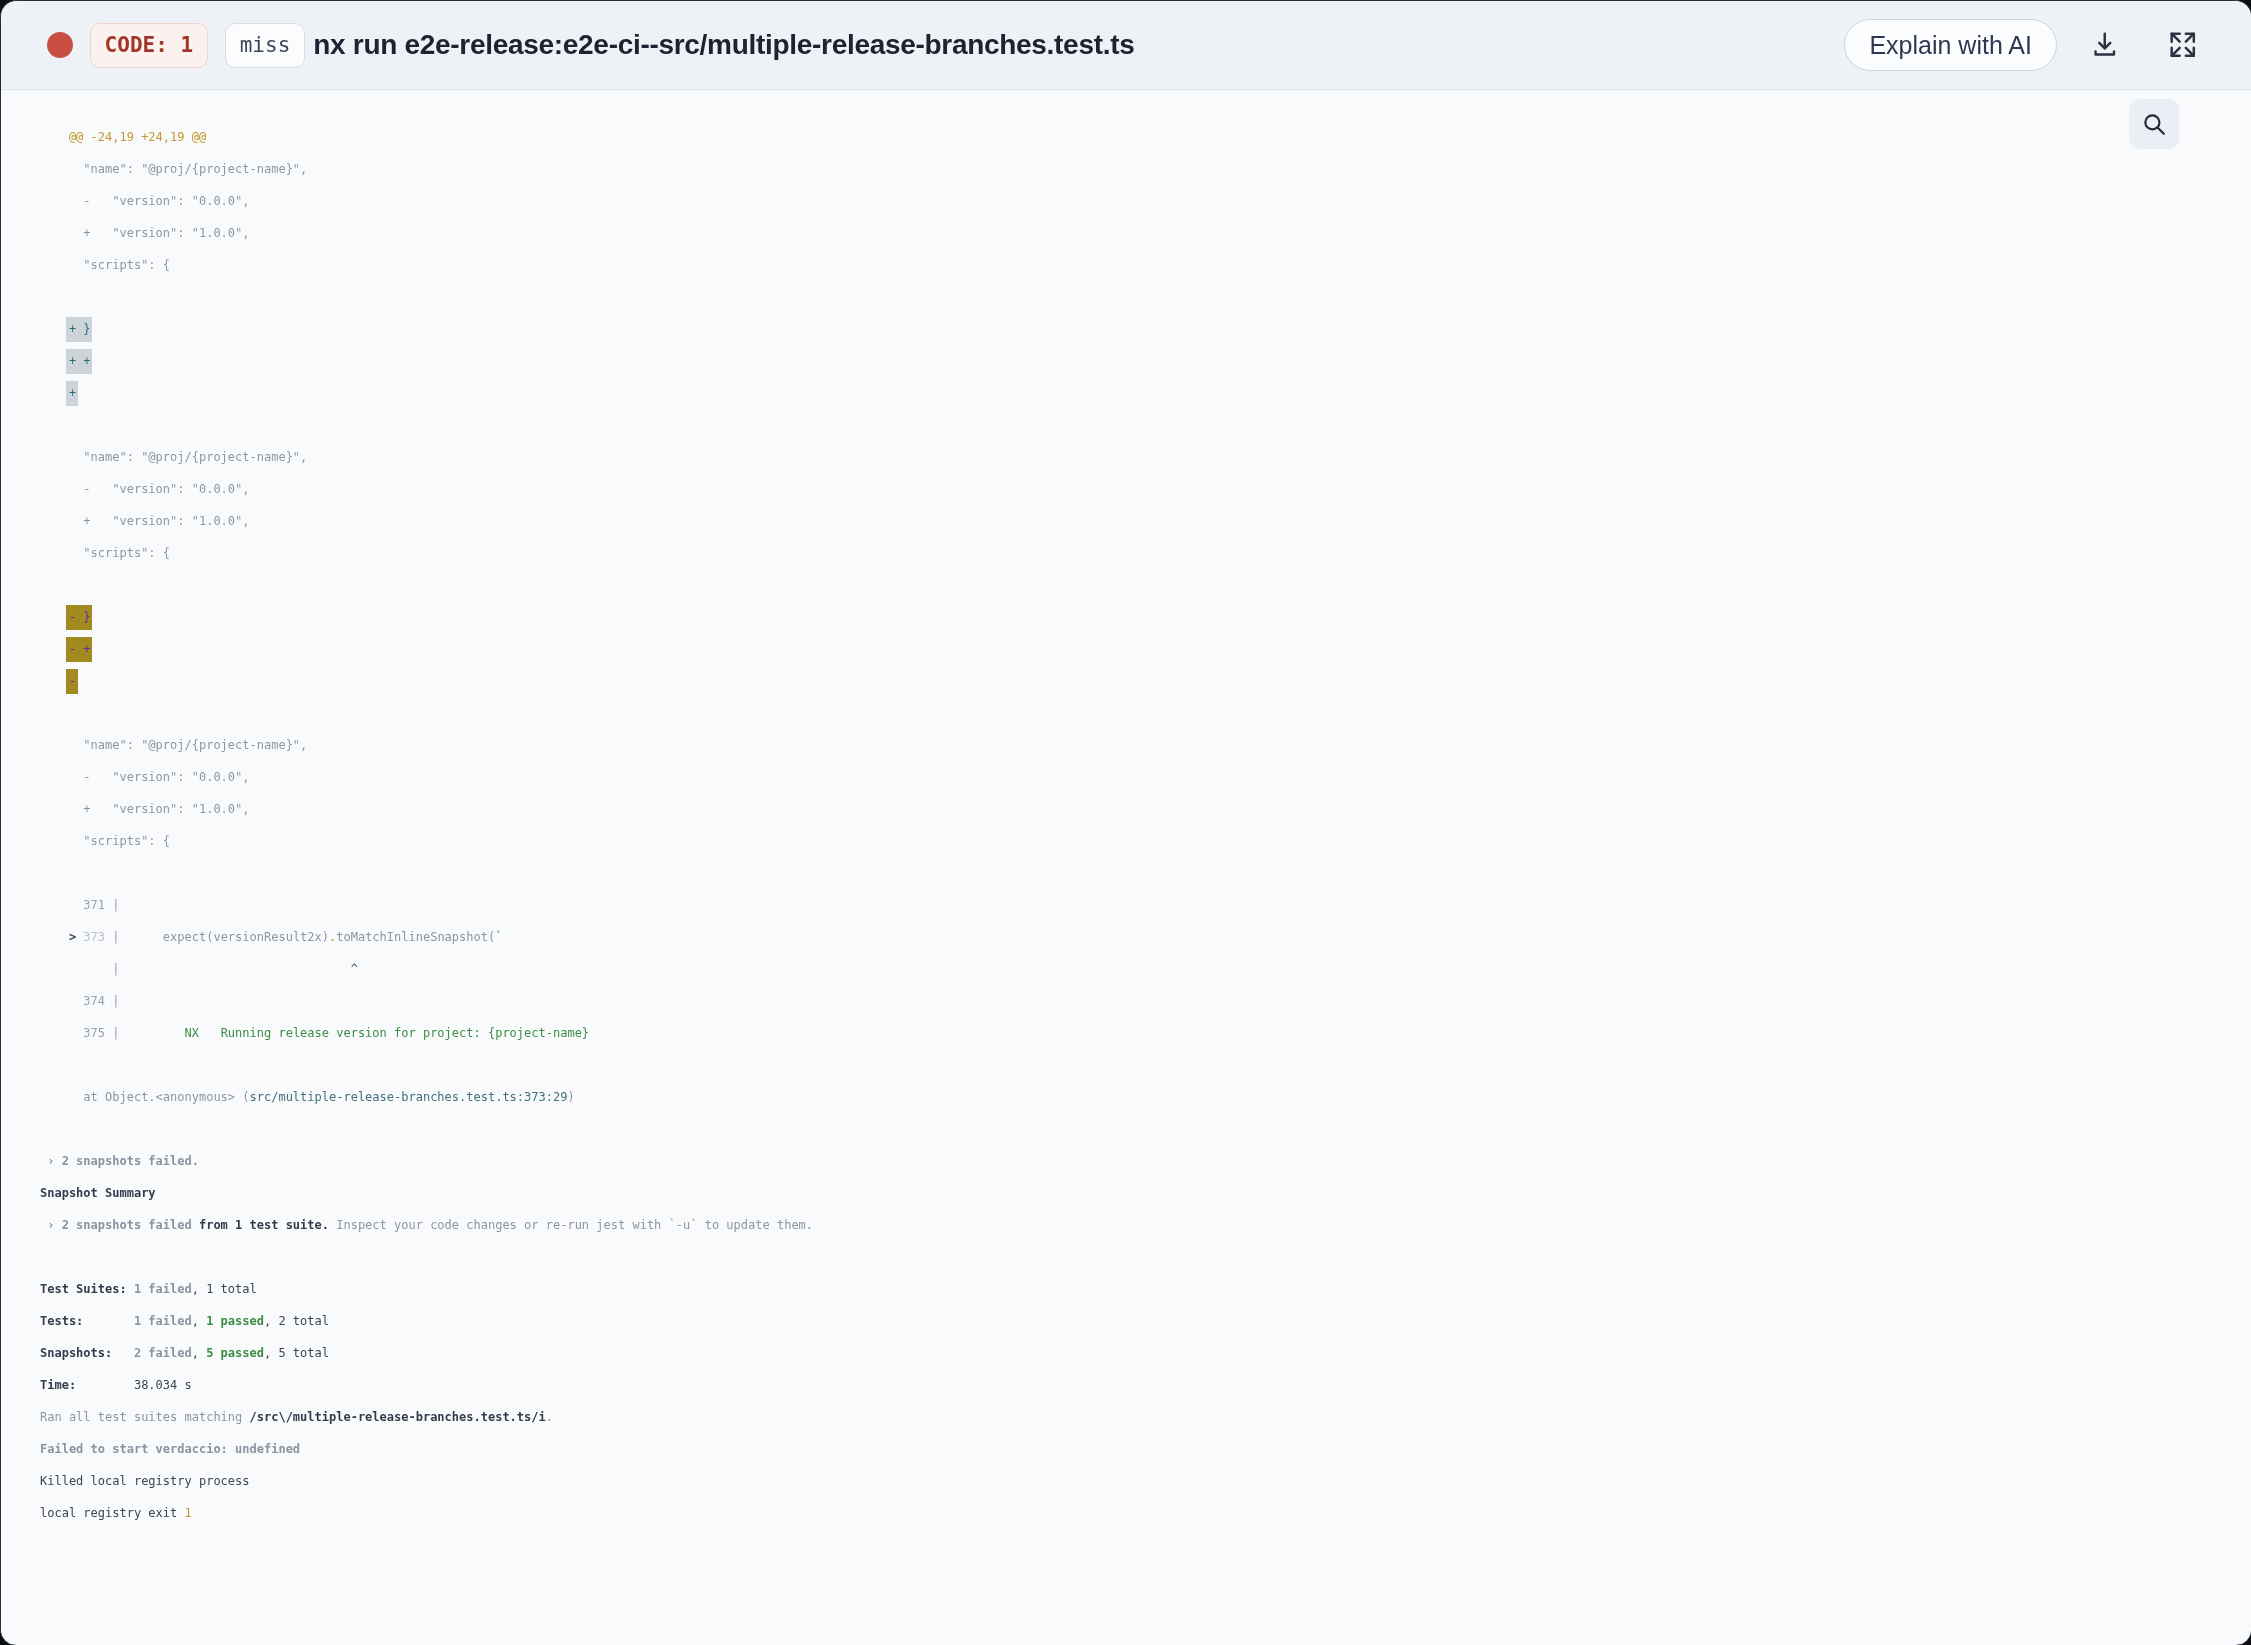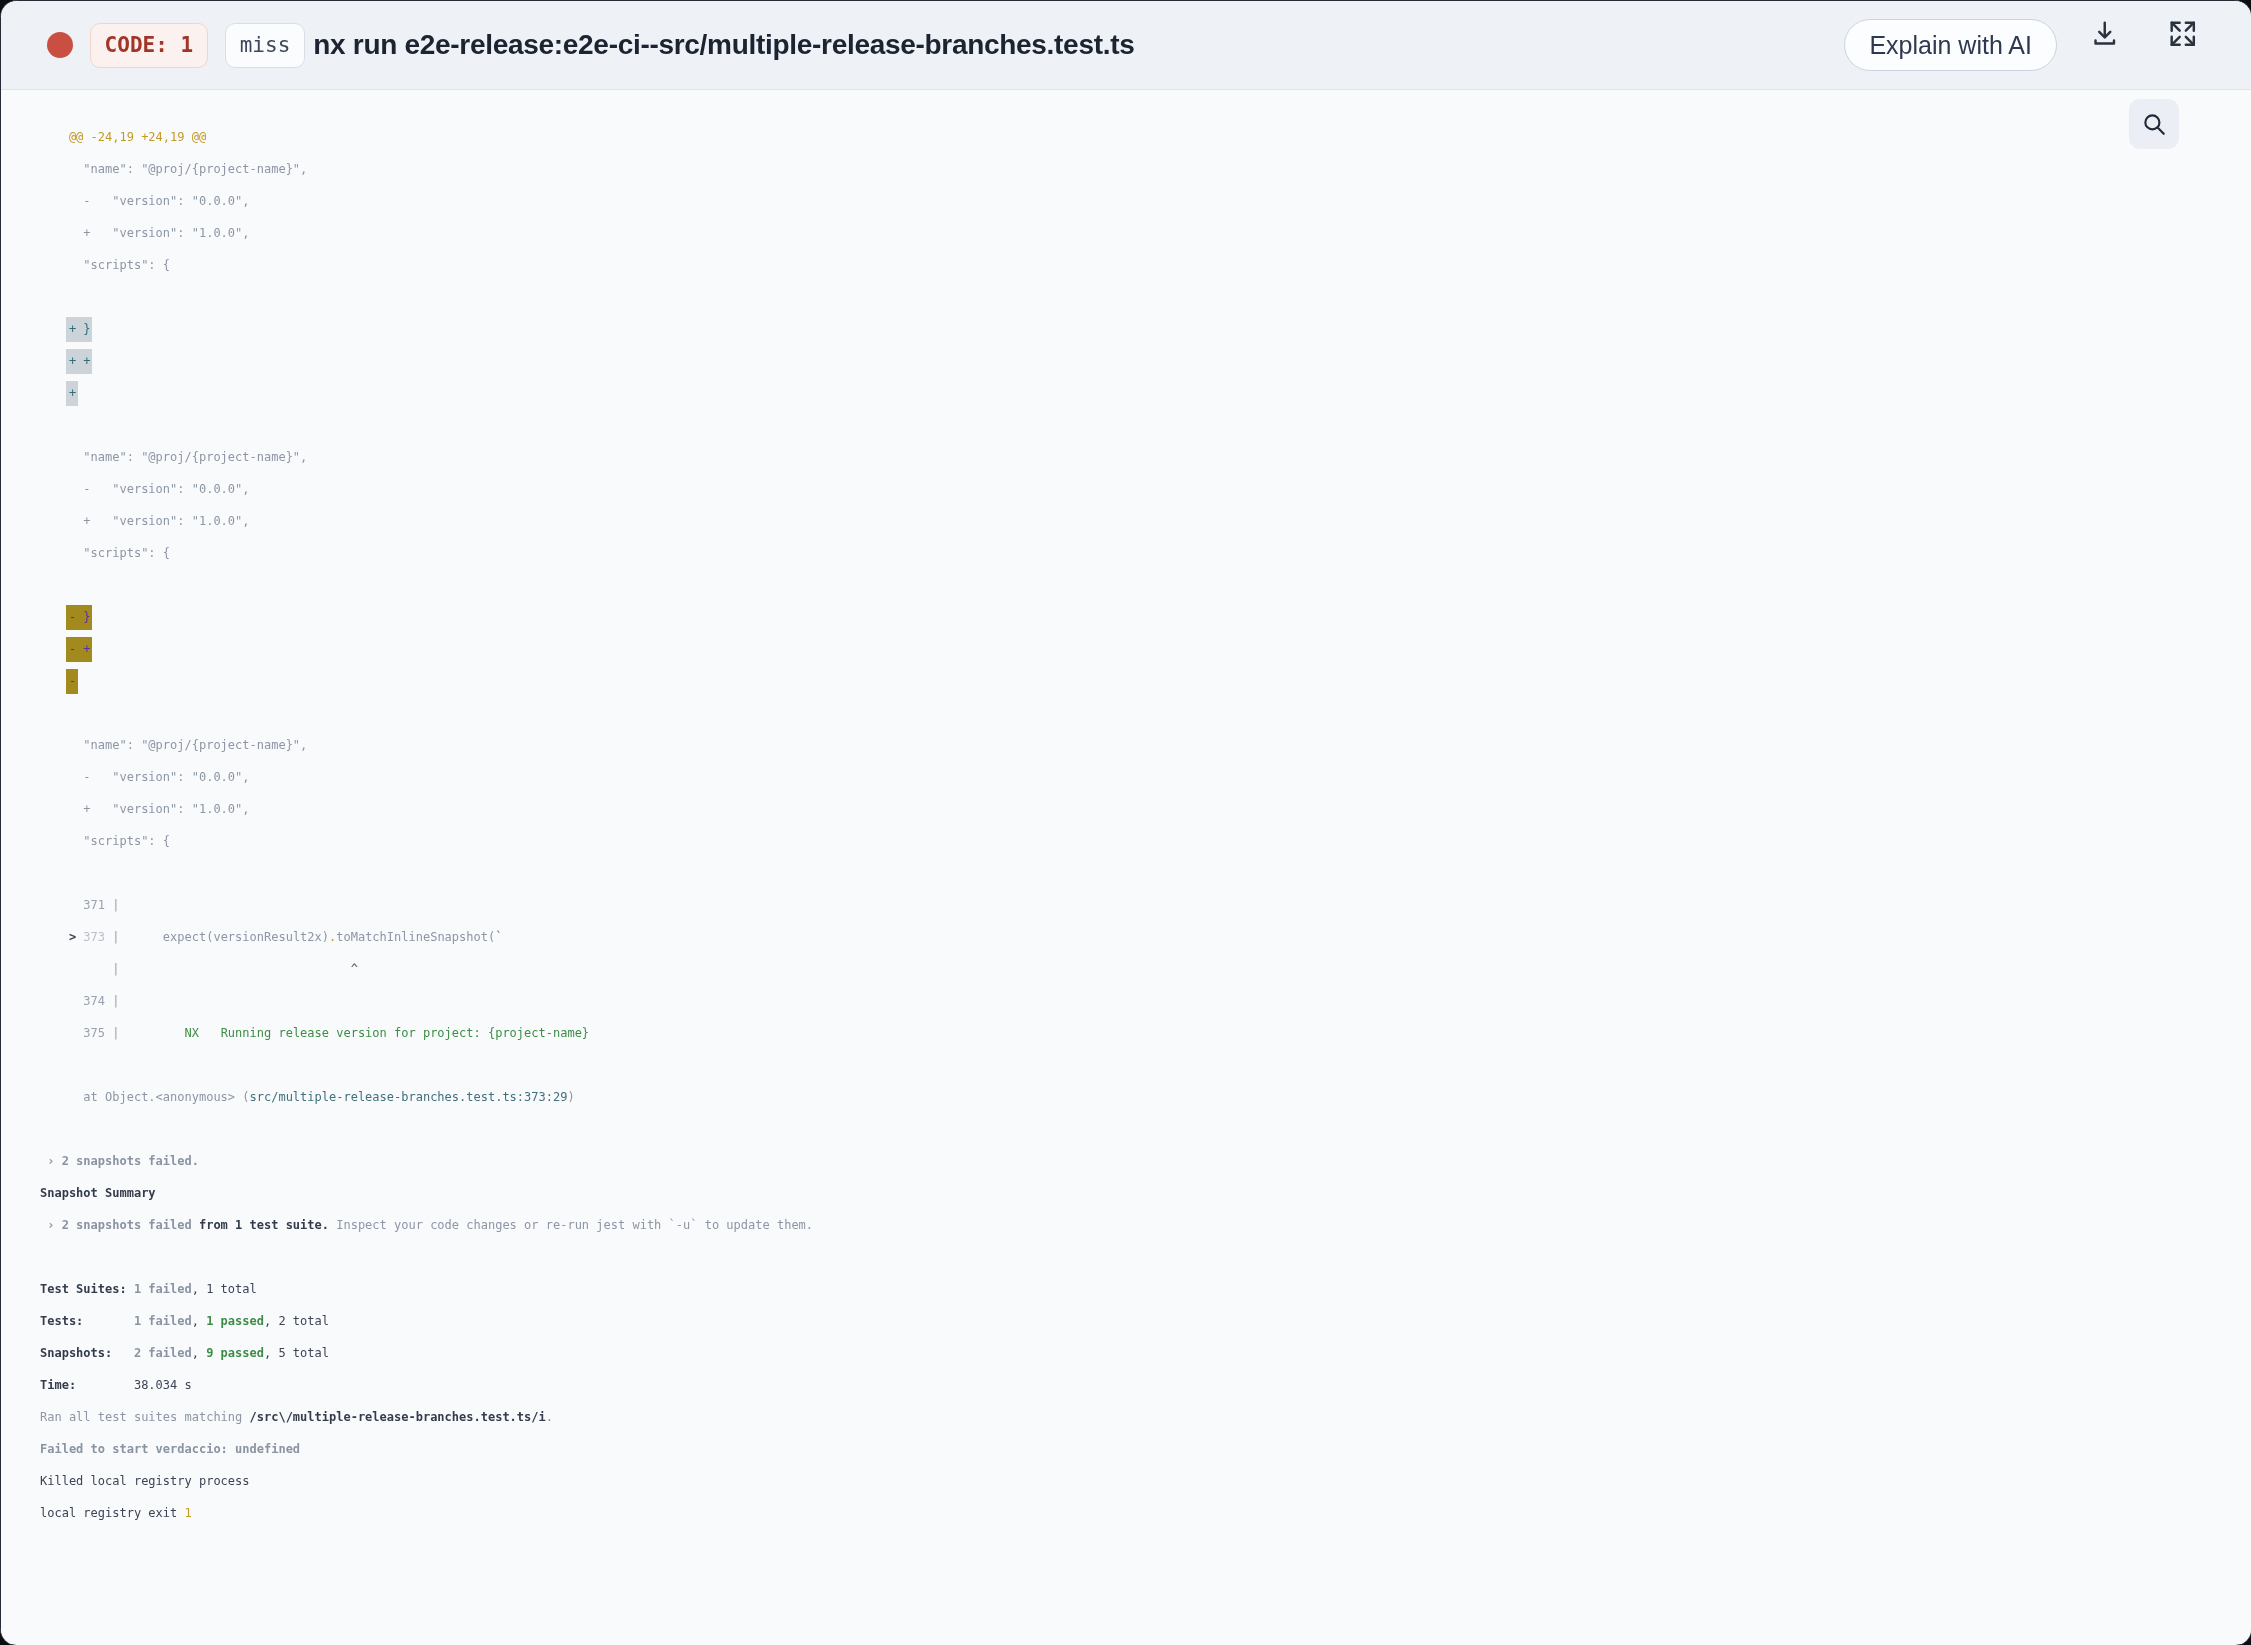--- a/index.html
+++ b/index.html
@@ -38,21 +38,21 @@
   }
   .badge-miss{
     color:#3d4759;background:#fbfcfd;border:1.4px solid #d9dee5;
   }
   .title{
     margin-left:8px;
     font-size:28px;font-weight:600;color:#1c2331;letter-spacing:-0.3px;
     white-space:nowrap;overflow:hidden;text-overflow:ellipsis;
     flex:1 1 auto;
   }
-  .header-right{display:flex;align-items:flex-start;flex:0 0 auto;}
+  .header-right{display:flex;align-items:center;flex:0 0 auto;}
   .explain-btn{
     height:52px;padding:0 24px;
     border:1.4px solid #ccd3dd;border-radius:922px;
     background:#fcfdfe;color:#2e3850;
     font-family:"Liberation Sans", sans-serif;
     font-size:25px;font-weight:500;line-height:48px;
     cursor:pointer;white-space:nowrap;
   }
   .icon-btn{
     background:none;border:none;padding:0;cursor:pointer;
@@ -178,21 +178,21 @@
         <div class="t-line"><span class="s-linenum">      375 |</span><span class="s-green">         NX   Running release version for project: {project-name}</span></div>
         <div class="t-line">&nbsp;</div>
         <div class="t-line"><span class="s-gray">      at Object.&lt;anonymous&gt; (</span><span class="s-teal">src/multiple-release-branches.test.ts:373:29</span><span class="s-gray">)</span></div>
         <div class="t-line">&nbsp;</div>
         <div class="t-line"><span class="s-graybold"> › 2 snapshots failed.</span></div>
         <div class="t-line"><span class="s-darkbold">Snapshot Summary</span></div>
         <div class="t-line"><span class="s-graybold"> › 2 snapshots failed</span><span class="s-darkbold"> from 1 test suite.</span><span class="s-gray"> Inspect your code changes or re-run jest with `-u` to update them.</span></div>
         <div class="t-line">&nbsp;</div>
         <div class="t-line"><span class="s-darkbold">Test Suites: </span><span class="s-graybold">1 failed</span><span class="s-dark">, 1 total</span></div>
         <div class="t-line"><span class="s-darkbold">Tests:       </span><span class="s-graybold">1 failed</span><span class="s-dark">, </span><span class="s-greenbold">1 passed</span><span class="s-dark">, 2 total</span></div>
-        <div class="t-line"><span class="s-darkbold">Snapshots:   </span><span class="s-graybold">2 failed</span><span class="s-dark">, </span><span class="s-greenbold">9 passed</span><span class="s-dark">, 5 total</span></div>
+        <div class="t-line"><span class="s-darkbold">Snapshots:   </span><span class="s-graybold">2 failed</span><span class="s-dark">, </span><span class="s-greenbold">5 passed</span><span class="s-dark">, 5 total</span></div>
         <div class="t-line"><span class="s-darkbold">Time:        </span><span class="s-dark">38.034 s</span></div>
         <div class="t-line"><span class="s-gray">Ran all test suites matching </span><span class="s-darkbold">/src\/multiple-release-branches.test.ts/i</span><span class="s-gray">.</span></div>
         <div class="t-line"><span class="s-graybold">Failed to start verdaccio: undefined</span></div>
         <div class="t-line"><span class="s-dark">Killed local registry process</span></div>
         <div class="t-line"><span class="s-dark">local registry exit </span><span class="s-gold">1</span></div>
       </div>
   </div>
 
 </div>
 

